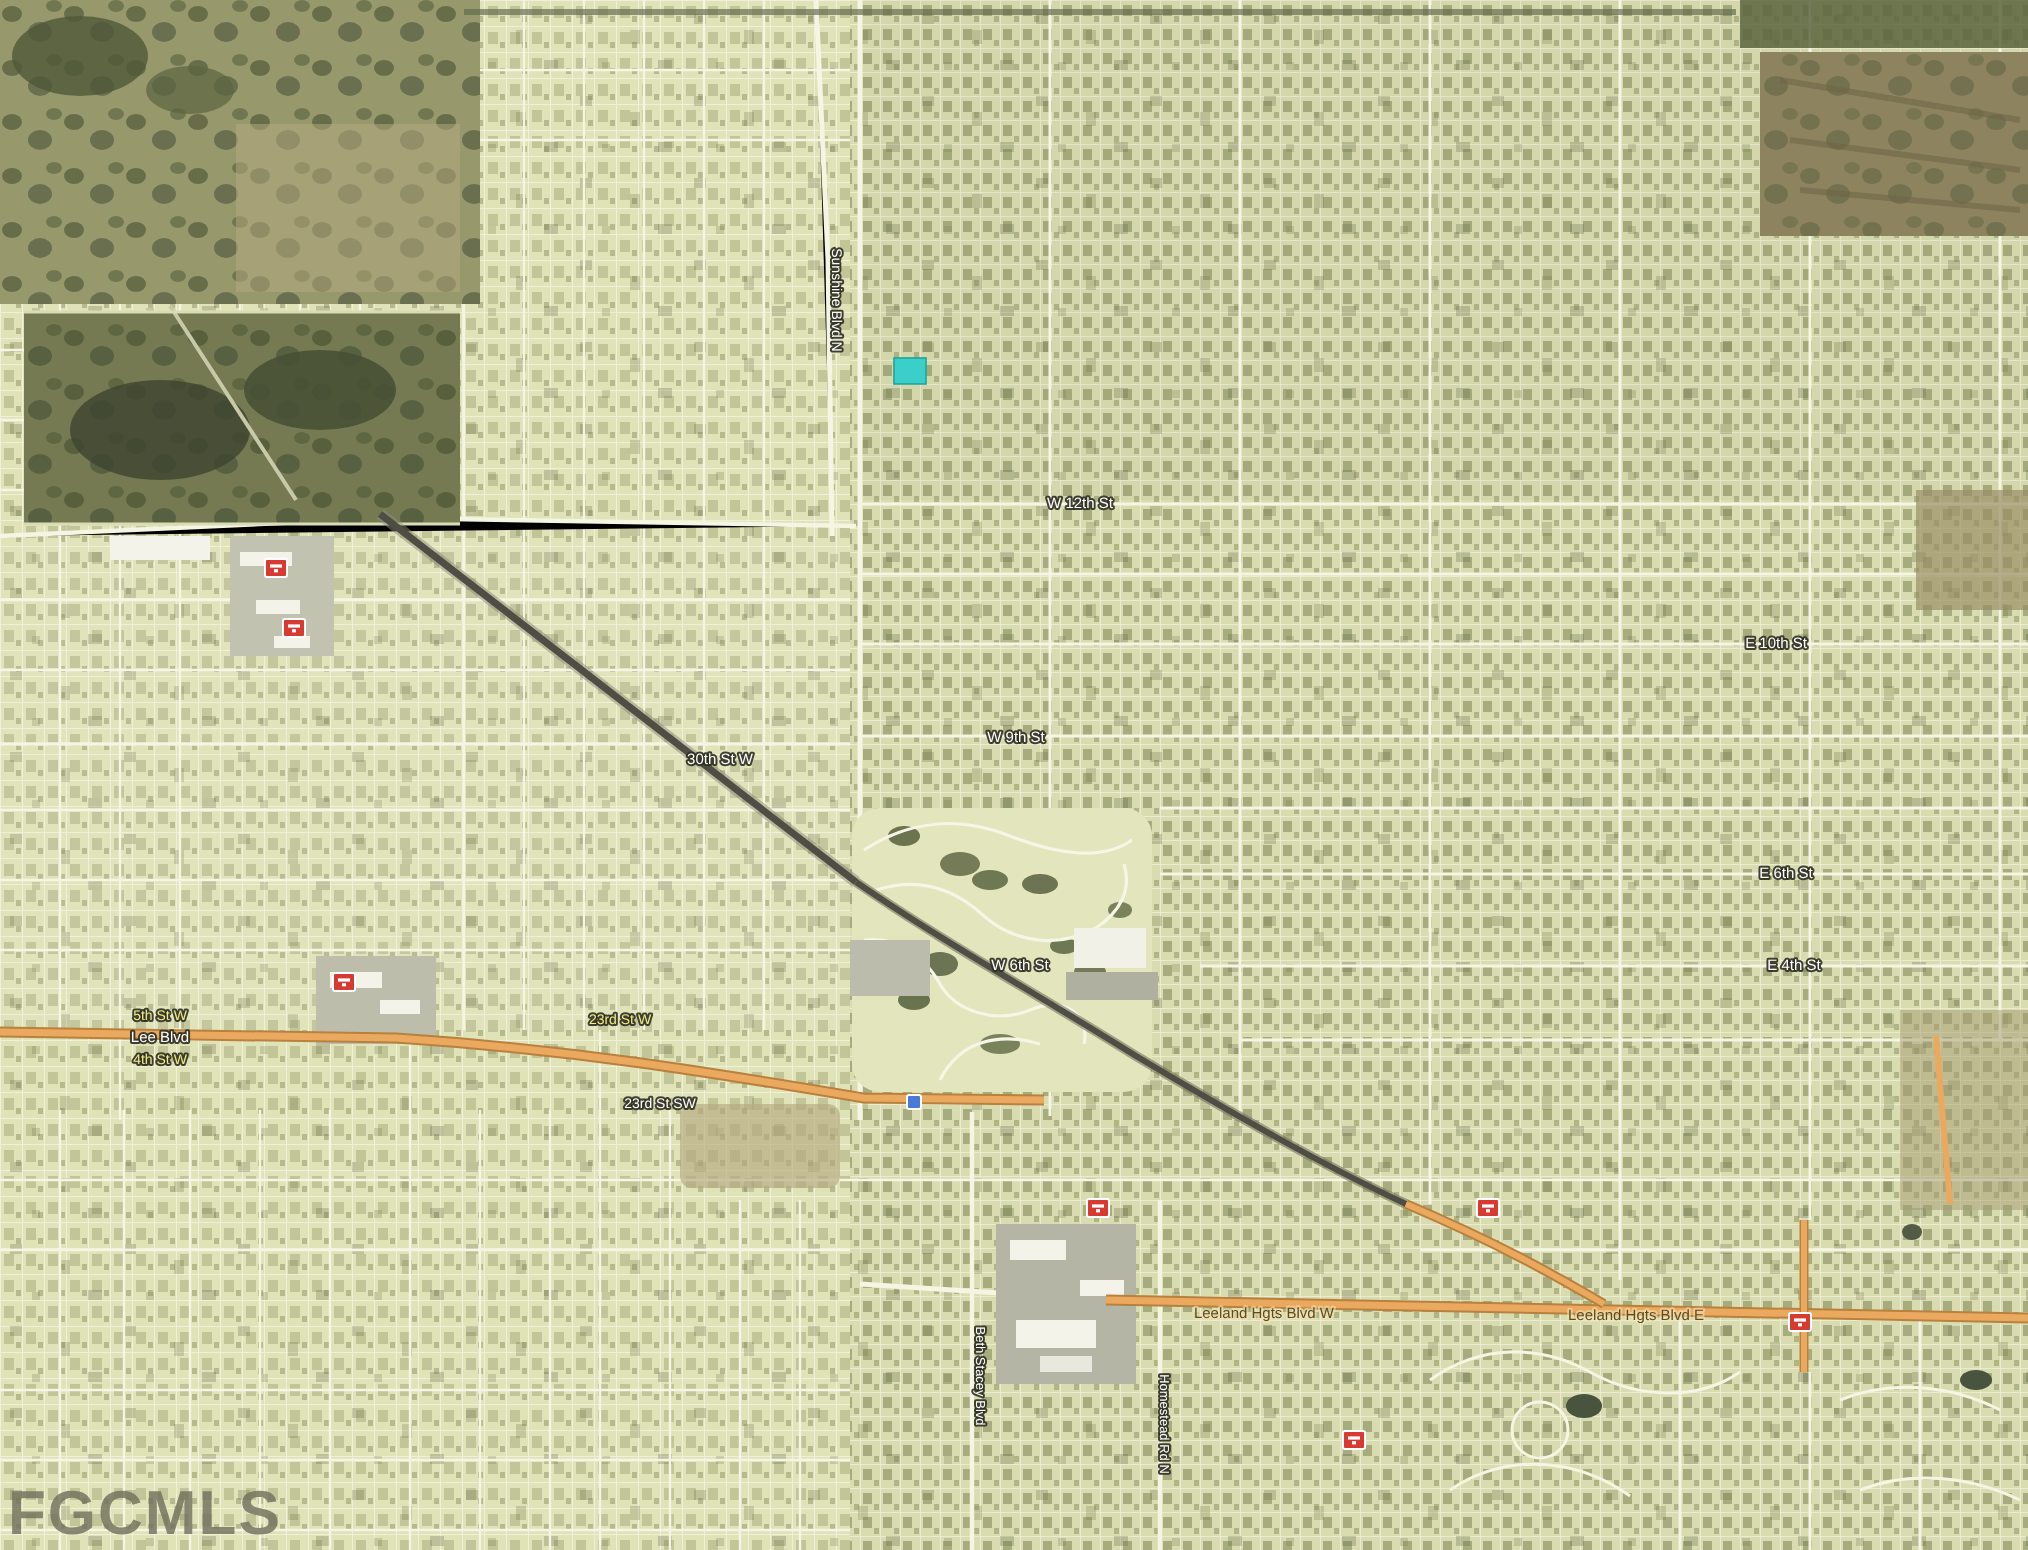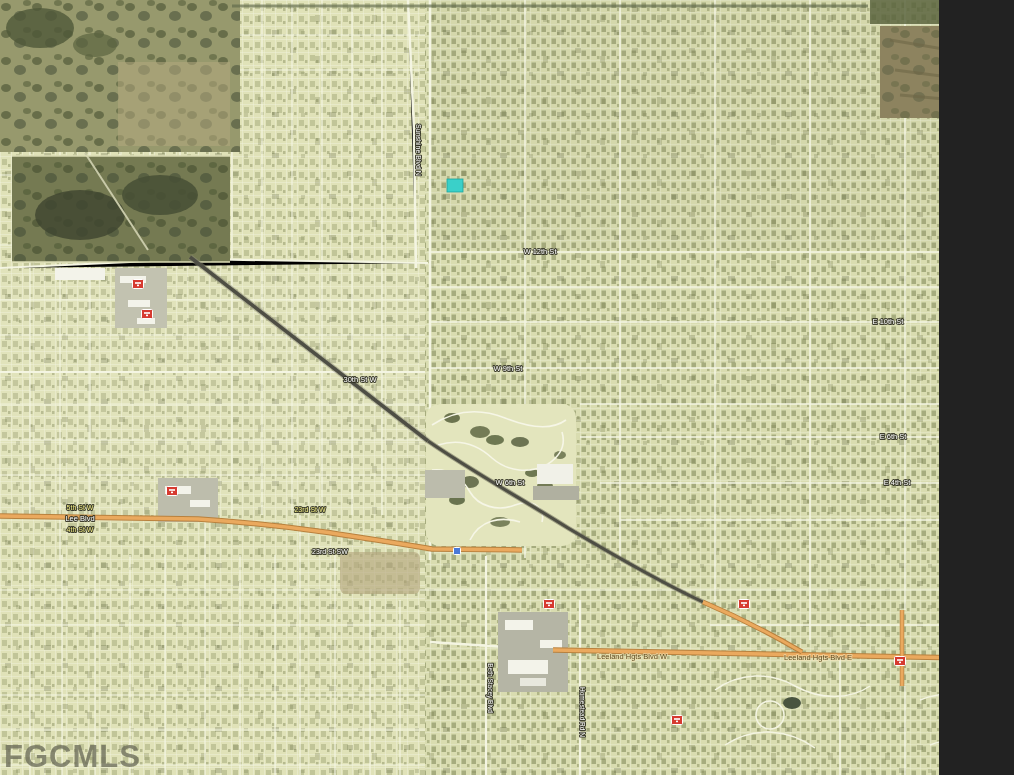--- a/index.html
+++ b/index.html
@@ -1,16 +1,16 @@
 <!DOCTYPE html>
 <html><head>
 <meta charset="utf-8">
 <style>
   html,body{margin:0;padding:0;background:#222;}
-  #map-shell{position:relative;width:939px;height:775px;overflow:hidden;cursor:grab;}
+  #map-shell{position:relative;width:1014px;height:775px;overflow:hidden;cursor:grab;}
   svg{display:block;}
   text.lbl{font-family:"Liberation Sans",sans-serif;paint-order:stroke;stroke-linejoin:round;}
   text.wm{font-family:"Liberation Sans",sans-serif;font-weight:bold;letter-spacing:1px;}
 </style>
 </head>
 <body>
 
 <div id="map-shell">
 <svg width="1014" height="775" viewBox="0 0 1014 775" xmlns="http://www.w3.org/2000/svg">
   <defs>

